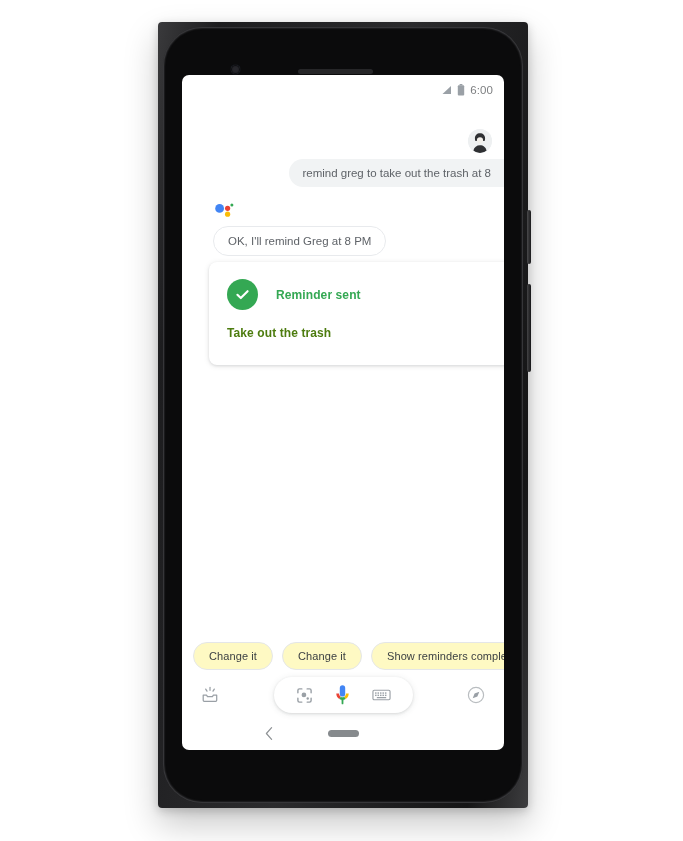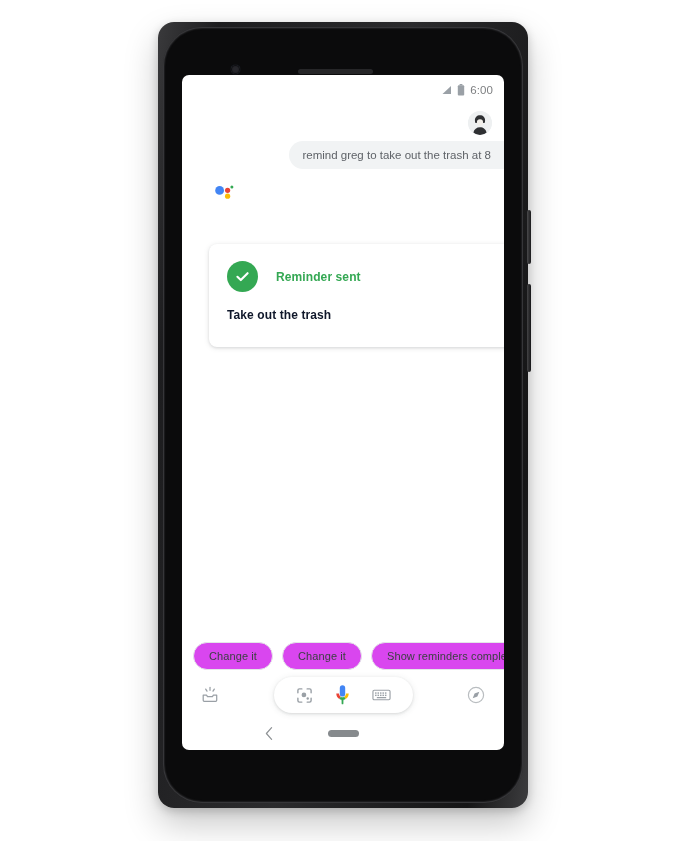--- a/index.html
+++ b/index.html
@@ -9,21 +9,21 @@
     font-family:"Liberation Sans", sans-serif;
     overflow:hidden;
     position:relative;
   }
 
   
   #phone-device{
     position:absolute;
     left:158px; top:22px;
     width:370px; height:786px;
-    border-radius:16px;
+    border-radius:4px;
     background:linear-gradient(100deg,#3a3a3c 0%,#1d1d1f 12%,#2b2b2d 50%,#151516 88%,#3d3d3f 100%);
     box-shadow:0 16px 34px rgba(0,0,0,.22), 0 3px 10px rgba(0,0,0,.18);
   }
   #phone-inner-bezel{
     position:absolute; left:5px; top:5px; right:5px; bottom:5px;
     border-radius:39px;
     background:#0b0b0c;
     box-shadow:inset 0 0 2px 1px rgba(120,120,125,.55);
   }
   #phone-screen{
@@ -62,21 +62,21 @@
     position:absolute;left:0;top:0;width:322px;height:30px;
     display:flex;align-items:center;justify-content:flex-end;
     padding-right:11px;box-sizing:border-box;
     color:#8b8d8f;font-size:11px;
   }
   #status-bar .icn{margin-right:5px;display:flex;align-items:center;}
   #status-time{font-size:11.5px;color:#7d7f81;letter-spacing:.1px;}
 
   
   #conversation{
-    position:absolute;left:0;top:30px;width:322px;height:560px;
+    position:absolute;left:0;top:48px;width:322px;height:560px;
     box-sizing:border-box;
   }
   #account-avatar{
     position:absolute;right:12px;top:6px;
     width:24px;height:24px;border-radius:50%;
     background:#eceff1;
     display:flex;align-items:center;justify-content:center;
     overflow:hidden;
   }
   #user-bubble{
@@ -120,36 +120,36 @@
     flex:0 0 auto;
   }
   #card-status-label{
     margin-left:18px;
     color:#34a853;
     font-size:12px;
     font-weight:bold;
     letter-spacing:.1px;
   }
   #card-title{
-    color:#0f172a;font-size:12px;font-weight:bold;margin-bottom:6px;letter-spacing:.1px;
+    color:#4d7c0f;font-size:12px;font-weight:bold;margin-bottom:6px;letter-spacing:.1px;
   }
   #card-time{color:#6b6f73;font-size:10.5px;margin-bottom:4px;}
   #card-recipient{color:#6b6f73;font-size:10.5px;}
 
   
   #suggestion-chips{
     position:absolute;left:0;bottom:78px;width:322px;height:32px;
     display:flex;align-items:center;gap:9px;padding-left:11px;
     box-sizing:border-box;overflow:hidden;
   }
   .chip{
     flex:0 0 auto;
     border:1px solid #e4e6e8;
     border-radius:18px;
-    background:#d946ef;
+    background:#fef9c3;
     color:#3c4043;
     font-size:11px;
     padding:7px 15px;
     white-space:nowrap;
     letter-spacing:.1px;
   }
 
   
   #bottom-bar{
     position:absolute;left:0;bottom:32px;width:322px;height:46px;
@@ -218,20 +218,21 @@
 
       <div id="assistant-logo">
         <svg width="20" height="16" viewBox="0 0 20 16">
           <circle cx="5.6" cy="5.4" r="4.4" fill="#4285f4"></circle>
           <circle cx="13.6" cy="5.3" r="2.6" fill="#ea4335"></circle>
           <circle cx="13.6" cy="11.2" r="2.6" fill="#fbbc05"></circle>
           <circle cx="17.9" cy="2.1" r="1.5" fill="#34a853"></circle>
         </svg>
       </div>
 
+      <div id="assistant-bubble">OK, I'll remind Greg at 8 PM</div>
 
       <div id="reminder-card">
         <div id="card-status-row">
           <div id="status-check-badge">
             <svg width="17" height="17" viewBox="0 0 17 17">
               <path d="M3.4 8.8 L6.8 12.1 L13.6 5.2" stroke="#ffffff" stroke-width="2.1" fill="none" stroke-linecap="round" stroke-linejoin="round"></path>
             </svg>
           </div>
           <div id="card-status-label">Reminder sent</div>
         </div>

